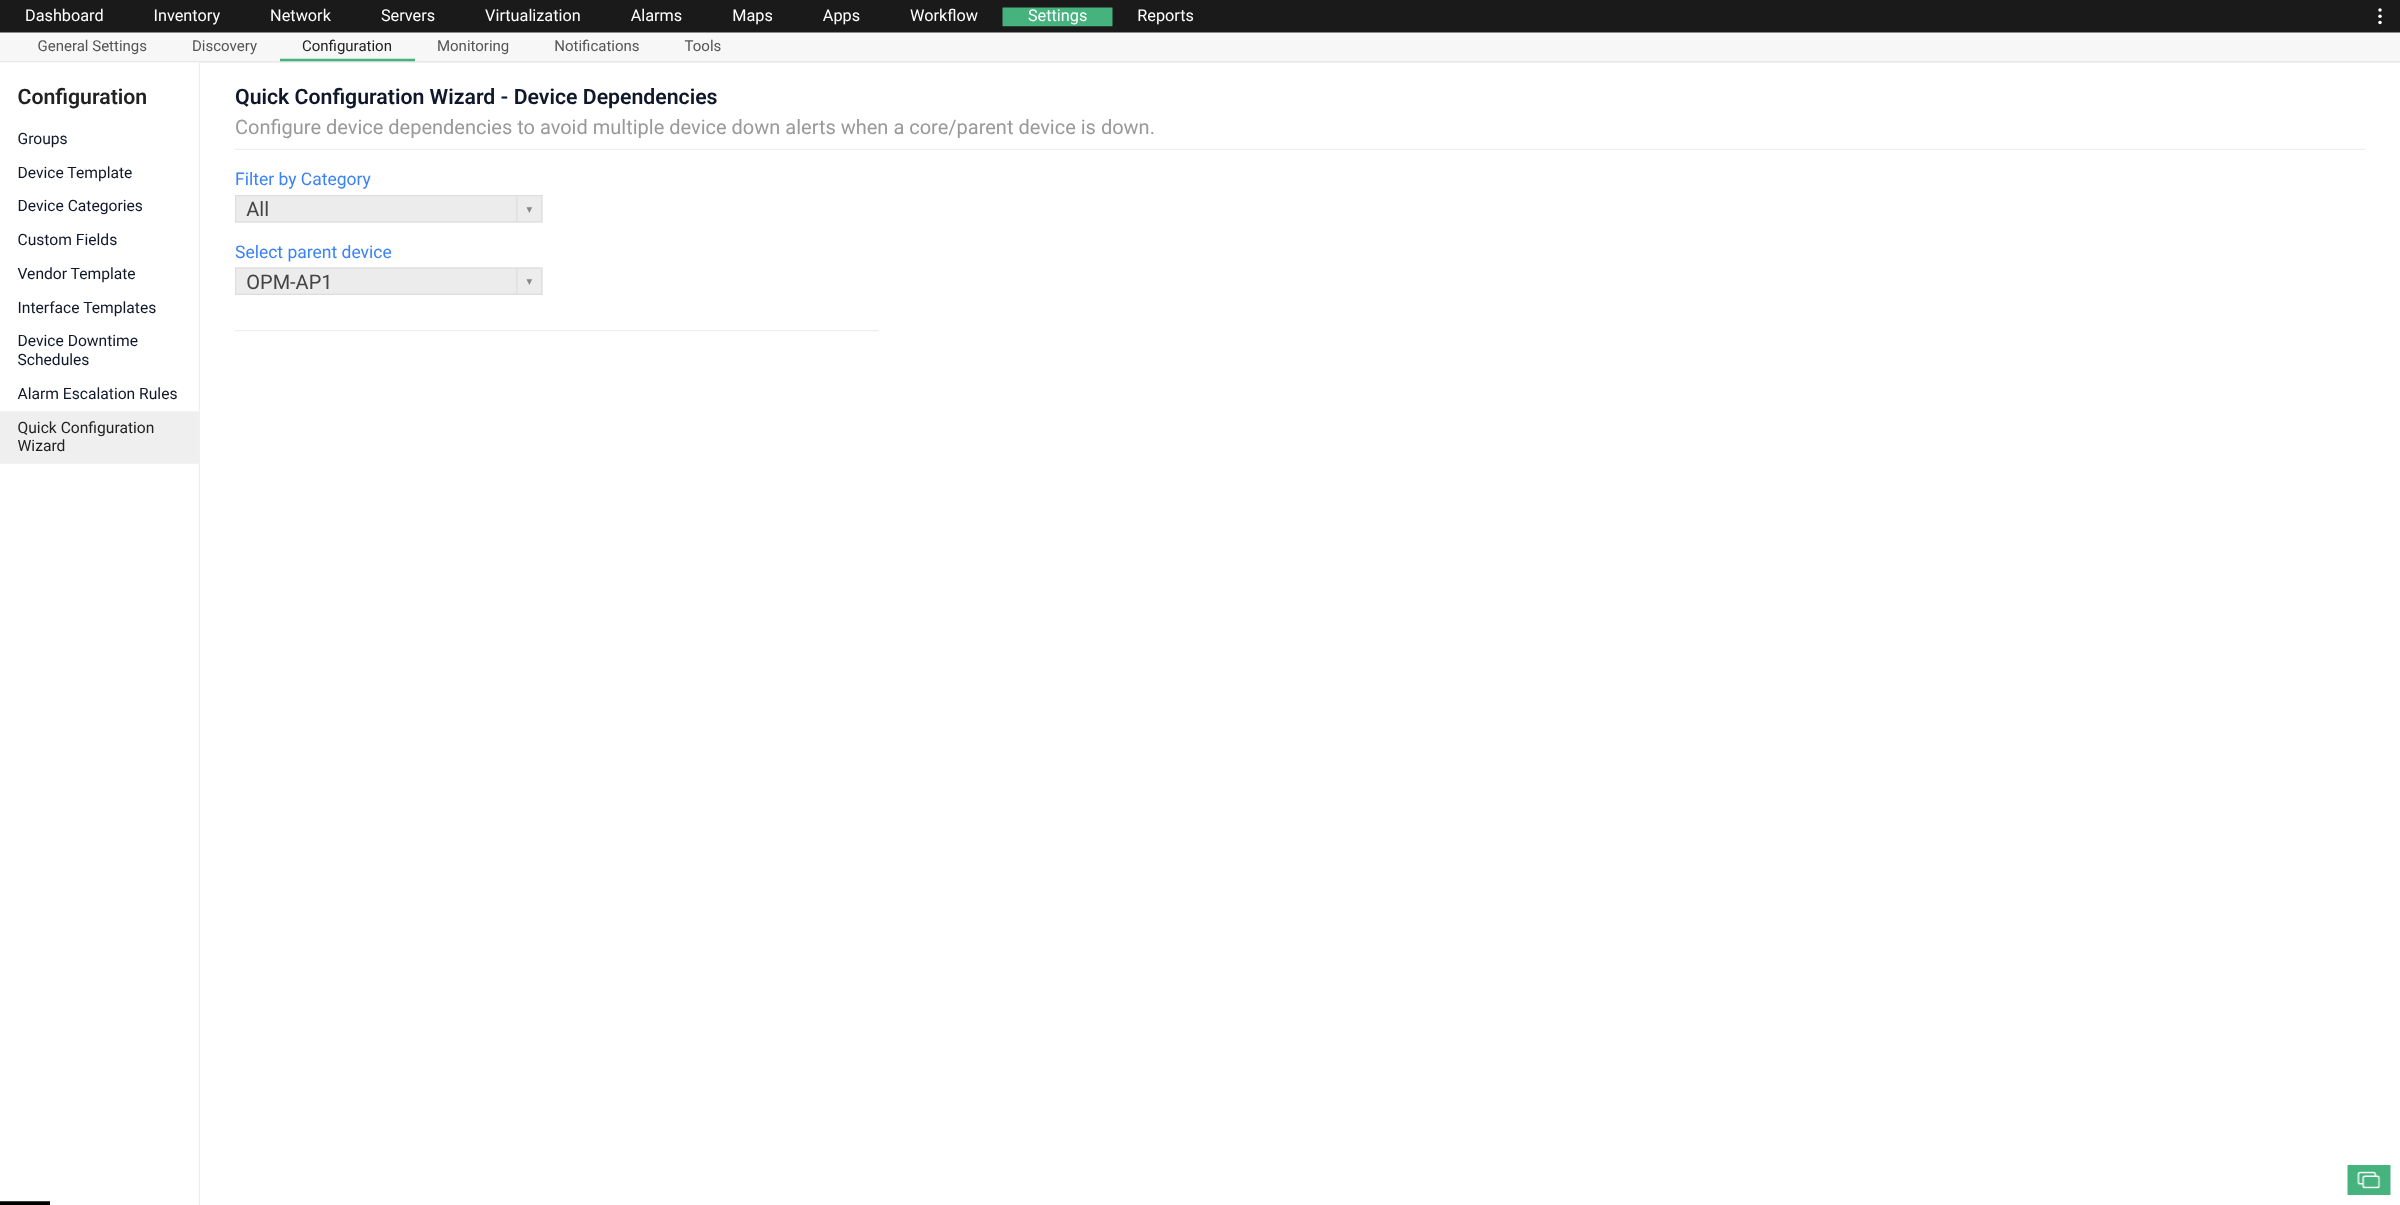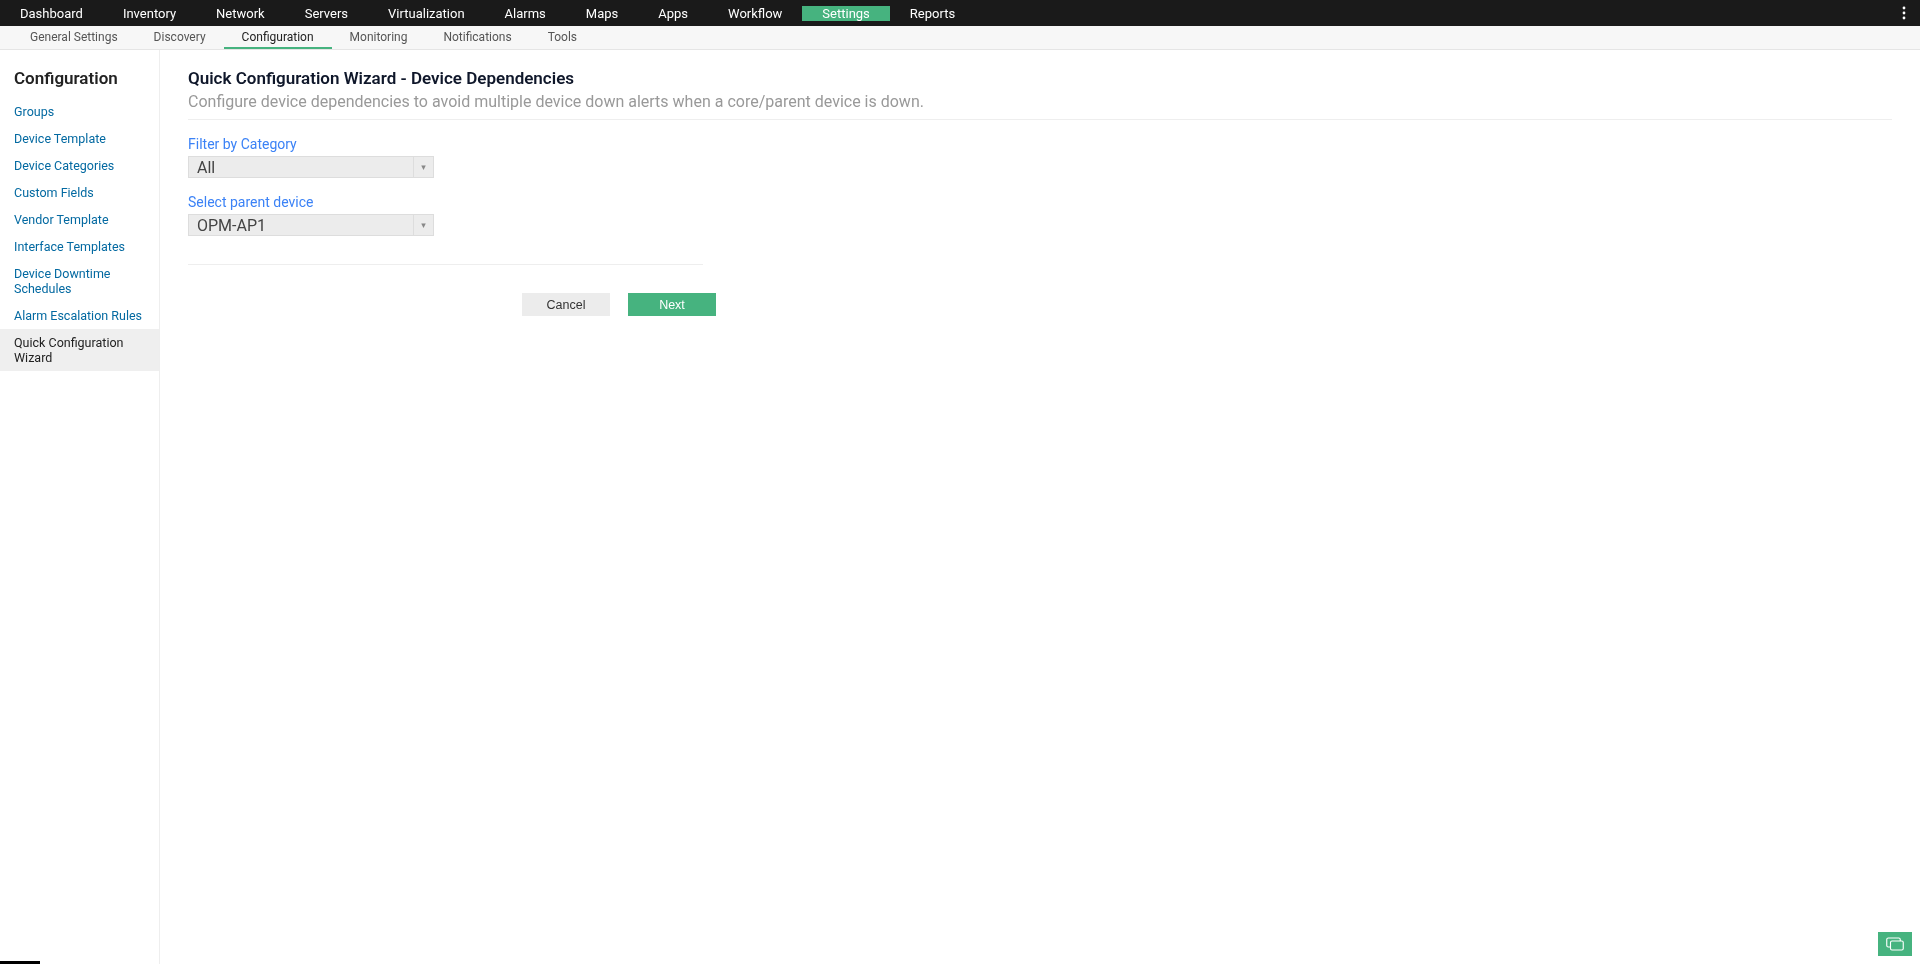--- a/index.html
+++ b/index.html
@@ -15,21 +15,21 @@
   .sub-nav { background: #f7f7f7; border-bottom: 1px solid #e5e5e5; height: 24px; display: flex; align-items: stretch; padding-left: 12px; }
   .sub-nav-item { color: #555; padding: 0 18px; display: flex; align-items: center; font-size: 12px; cursor: pointer; border-bottom: 2px solid transparent; }
   .sub-nav-item.active { border-bottom: 2px solid #46b37f; color: #222; }
   
   
   .body-wrap { display: flex; height: calc(100% - 50px); }
   
   
   .sidebar { width: 160px; background: #fff; border-right: 1px solid #eee; padding-top: 18px; }
   .sidebar-title { font-size: 17px; font-weight: 600; padding: 0 14px 10px; color: #222; }
-  .sidebar-item { padding: 6px 14px; font-size: 12.5px; color: #0369a1; cursor: pointer; }
+  .sidebar-item { padding: 6px 14px; font-size: 12.5px; color: #0f172a; cursor: pointer; }
   .sidebar-item.active { background: #efefef; color: #222; }
   
   
   .main { flex: 1; padding: 18px 28px; position: relative; }
   .page-title { font-size: 17px; font-weight: 600; color: #0f172a; margin-bottom: 4px; }
   .page-desc { font-size: 16px; color: #999; margin-bottom: 8px; }
   .hr-full { border: none; border-top: 1px solid #eee; margin-bottom: 16px; }
   
   .field-group { margin-bottom: 16px; }
   .field-label { font-size: 14px; color: #3b82f6; margin-bottom: 4px; display: block; }
@@ -115,24 +115,20 @@
     <div class="field-group">
       <label class="field-label">Select parent device</label>
       <div class="select-box">
         <div class="select-value">OPM-AP1</div>
         <div class="select-caret">▾</div>
       </div>
     </div>
 
     <hr class="hr-partial">
 
-    <div class="button-row">
-      <button class="btn btn-cancel">Cancel</button>
-      <button class="btn btn-next">Next</button>
-    </div>
   </div>
 </div>
 
 <div class="chat-fab">
   <svg viewBox="0 0 24 18">
     <rect x="1" y="1" width="18" height="12" rx="2" fill="none" stroke="#fff" stroke-width="1.5"></rect>
     <rect x="6" y="5" width="17" height="12" rx="2" fill="#46b37f" stroke="#fff" stroke-width="1.5"></rect>
   </svg>
 </div>
 

